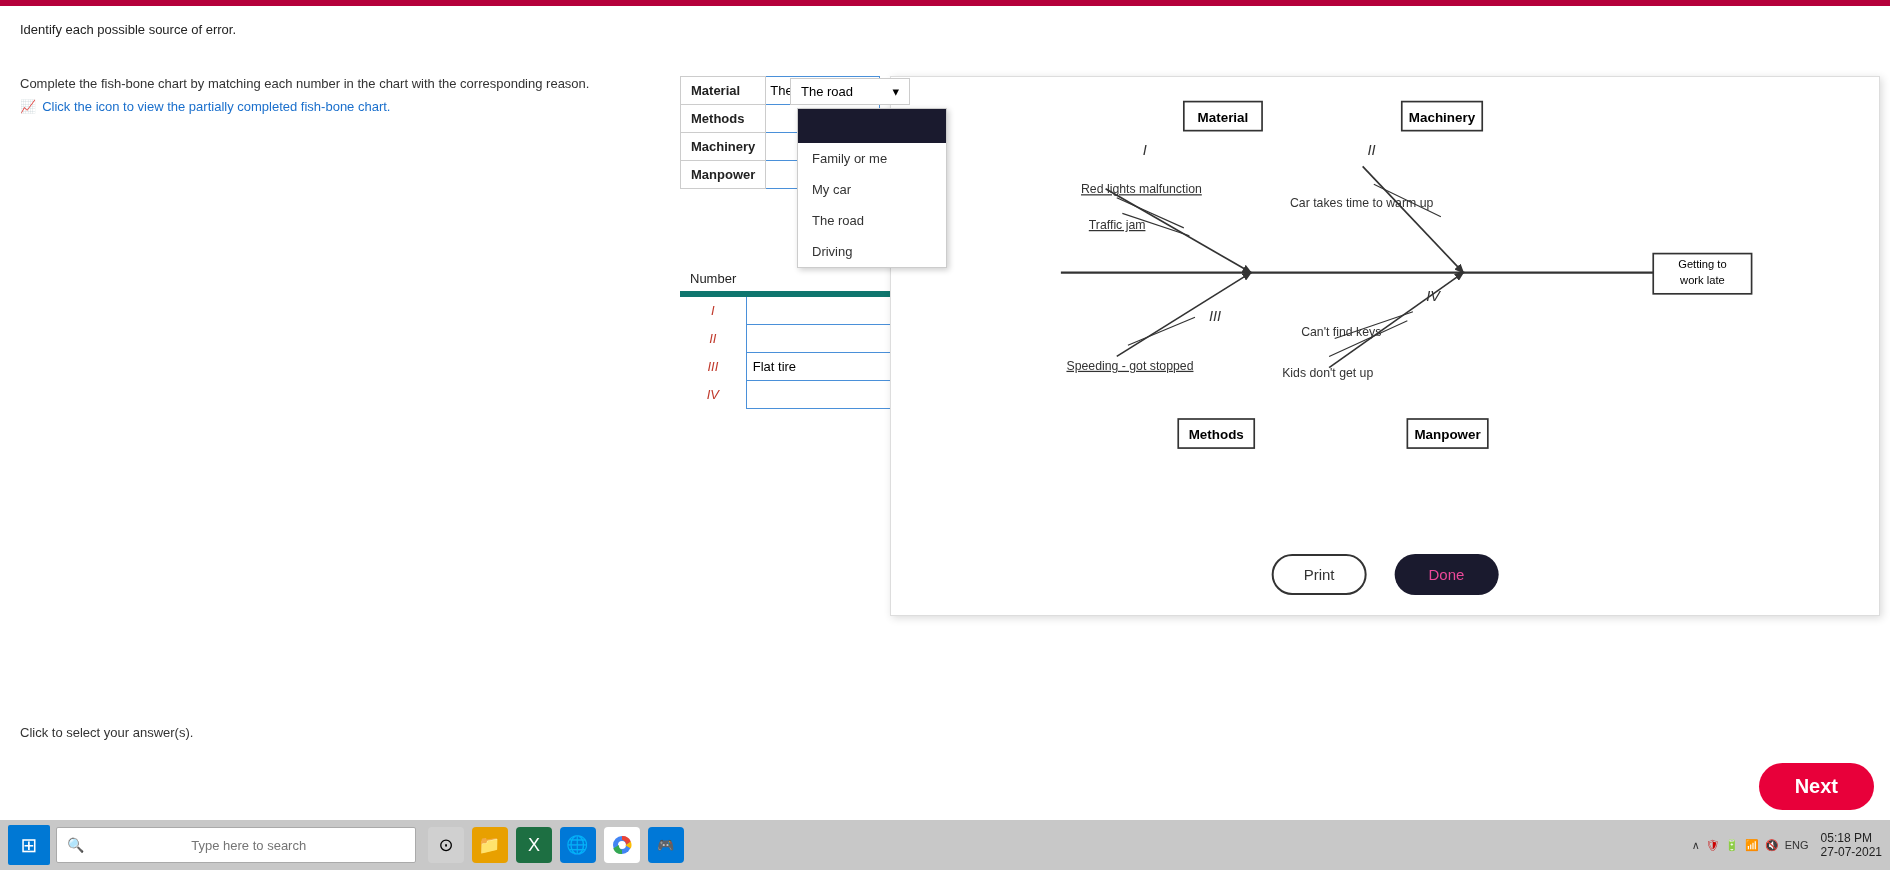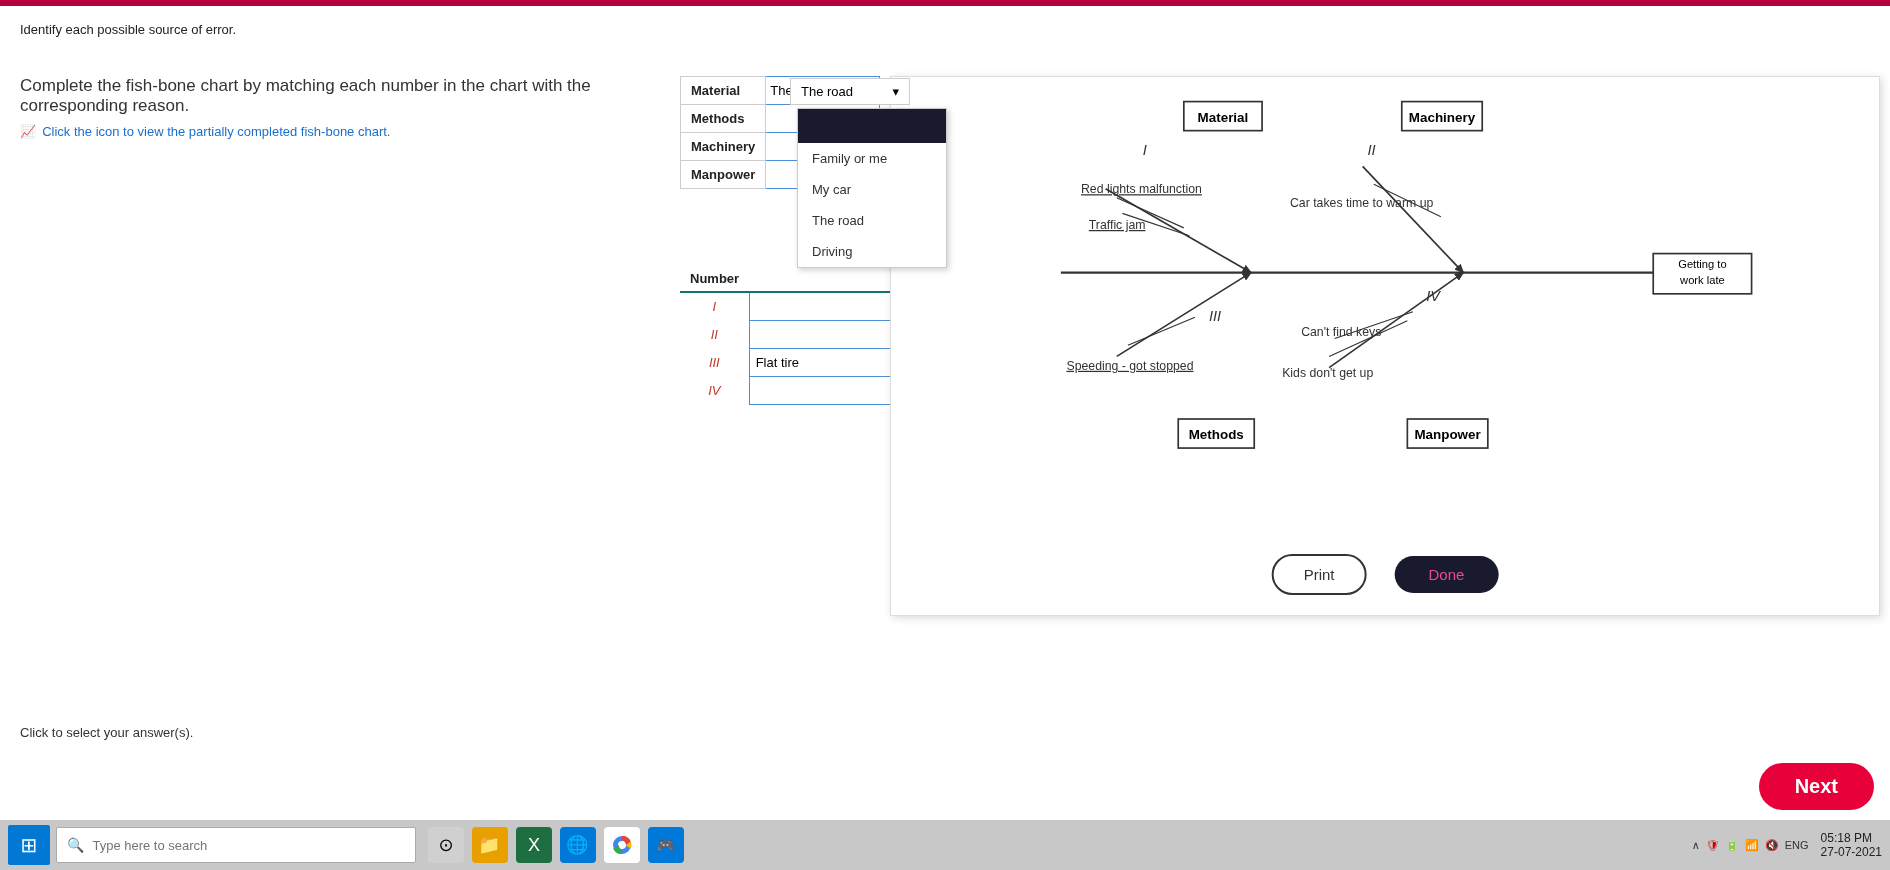--- a/index.html
+++ b/index.html
@@ -36,21 +36,21 @@
     }
 
     
     .left-section {
       position: absolute;
       top: 70px; left: 20px;
       width: 650px;
     }
 
     .complete-text {
-      font-size: 17px;
+      font-size: 13px;
       color: #333;
       margin-bottom: 8px;
     }
 
     .icon-link {
       display: flex;
       align-items: center;
       gap: 6px;
       font-size: 13px;
       color: #1a6fcc;
@@ -141,22 +141,22 @@
 
     .num-table table {
       border-collapse: collapse;
       width: 100%;
     }
 
     .num-table th {
       text-align: left;
       padding: 5px 10px;
       font-size: 13px;
-      font-weight: bold;
-      border-bottom: 2px solid #0f766e;
+      font-weight: normal;
+      border-bottom: 6px solid #0f766e;
       color: #222;
     }
 
     .num-table td {
       padding: 4px 8px;
       font-size: 13px;
       text-align: center;
     }
 
     .num-table .num-cell {
@@ -207,21 +207,20 @@
     }
 
     
     .chart-buttons {
       position: absolute;
       bottom: 20px;
       left: 50%;
       transform: translateX(-50%);
       display: flex;
       gap: 28px;
-      align-items: center;
     }
 
     .btn-print {
       background: white;
       border: 2px solid #333;
       border-radius: 30px;
       padding: 10px 30px;
       font-size: 15px;
       cursor: pointer;
       color: #333;
@@ -291,20 +290,21 @@
       border-radius: 2px;
     }
 
     .taskbar-search input {
       border: none;
       outline: none;
       font-size: 13px;
       width: 100%;
       background: transparent;
       color: #444;
+      text-align: center;
     }
 
     .taskbar-icons {
       display: flex;
       gap: 8px;
       align-items: center;
       margin-left: 6px;
     }
 
     .taskbar-icon {

